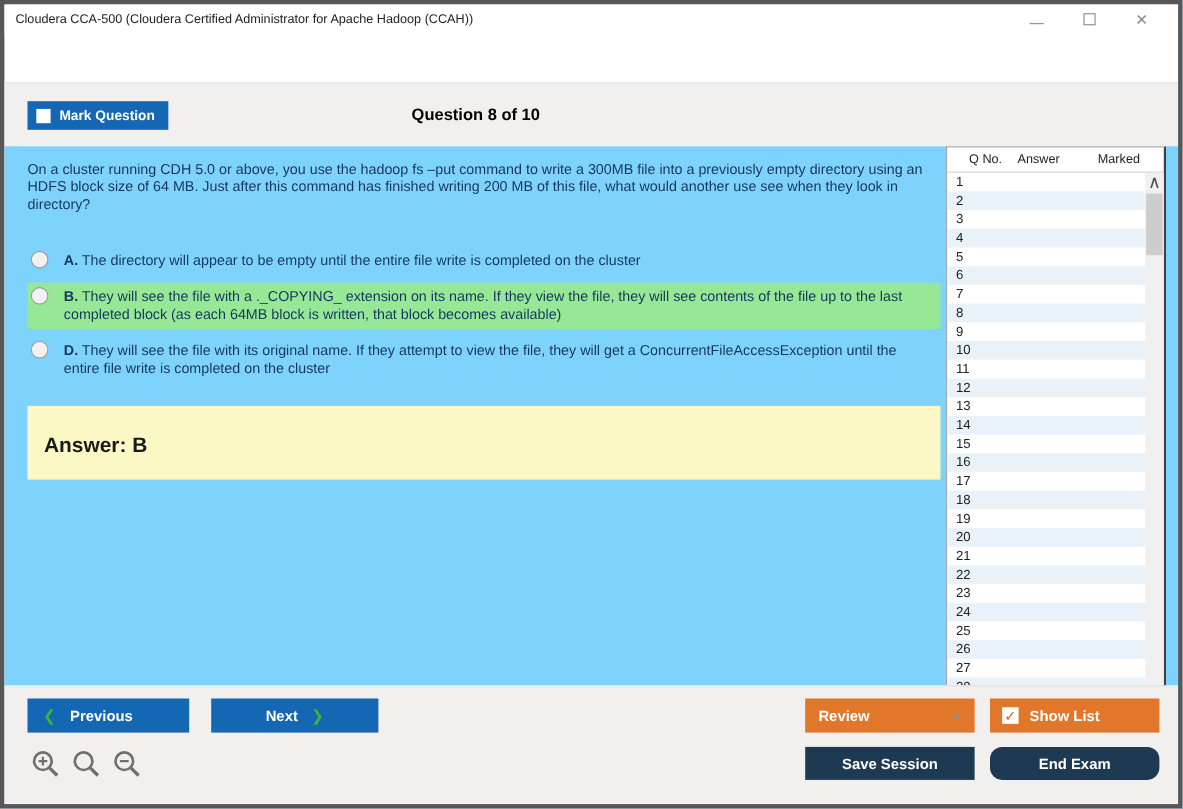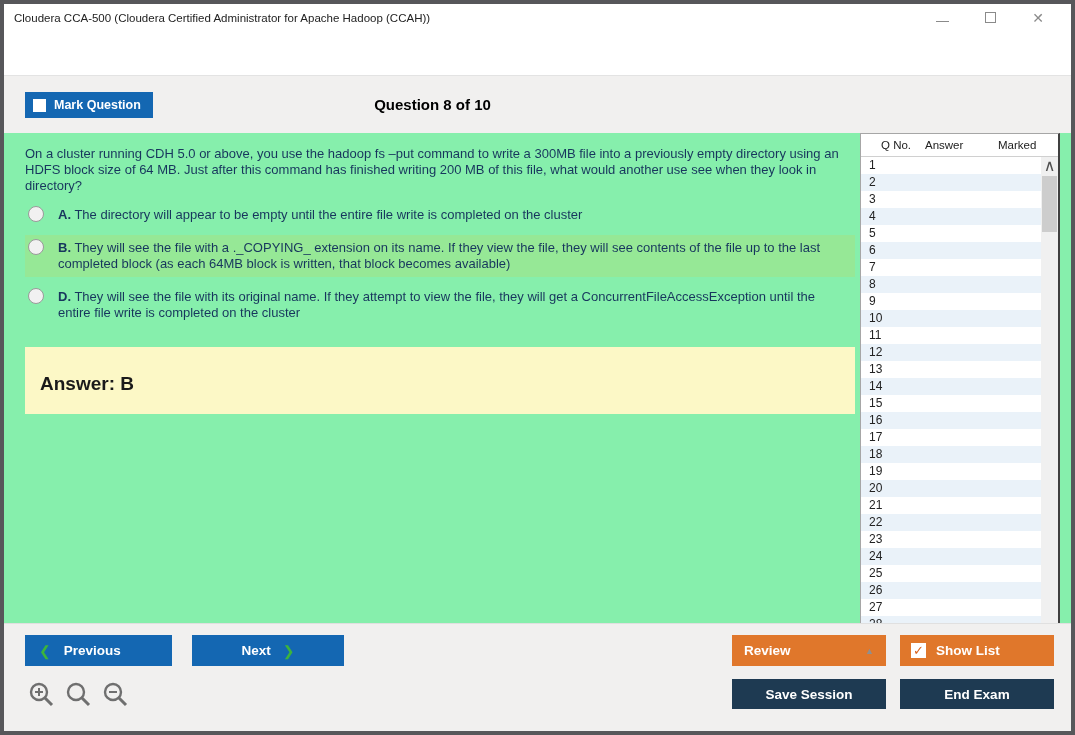--- a/index.html
+++ b/index.html
@@ -36,26 +36,26 @@
     background:#1467b2; color:#fff; display:flex; align-items:center;
     padding:0 12px 0 8px; gap:8px; font-size:12.5px; font-weight:bold; cursor:pointer;
   }
   .checkbox-empty { width:13px; height:13px; background:#fff; flex:0 0 auto; }
   .question-counter {
     position:absolute; left:0; right:210px; text-align:center;
     font-size:15px; font-weight:bold; color:#000;
   }
 
   
-  .main { flex:1 1 auto; display:flex; background:#86efac; position:relative; }
+  .main { flex:1 1 auto; display:flex; background:#7dd3fc; position:relative; }
   .question-area { flex:1 1 auto; padding:13px 26px 0 21px; }
   .question-text {
     font-size:13px; line-height:16px; color:#17365d; max-width:822px;
   }
-  .options { margin-top:8px; max-width:830px; }
+  .options { margin-top:30px; max-width:830px; }
   .option {
     position:relative; padding:5px 6px 5px 33px; margin-bottom:7px;
     font-size:13px; line-height:16px; color:#17365d; cursor:pointer;
   }
   .option.selected { background:#96e896; }
   .radio {
     position:absolute; left:3px; top:4px; width:16px; height:16px;
     border:1px solid #9a9a9a; border-radius:50%; background:#f1f1f1;
   }
   .option-letter { font-weight:bold; }
@@ -95,21 +95,21 @@
   .btn-blue { background:#1467b2; font-weight:bold; }
   .btn-orange { background:#e0772b; font-weight:600; }
   .btn-navy { background:#1e3a52; font-weight:600; height:30px; justify-content:center; }
   .chevron { color:#3cb43c; font-weight:bold; font-size:14px; }
   .previous-btn { left:21px; top:11px; width:147px; padding-left:14px; gap:13px; }
   .next-btn { left:188px; top:11px; width:152px; justify-content:center; gap:12px; }
   .show-answer-btn { left:561px; top:11px; width:154px; padding-left:11px; gap:10px; }
   .review-btn { left:728px; top:11px; width:154px; padding:0 12px; justify-content:space-between; }
   .show-list-btn { left:896px; top:11px; width:154px; padding-left:11px; gap:10px; }
   .save-session-btn { left:728px; top:55px; width:154px; }
-  .end-exam-btn { left:896px; top:55px; width:154px; }
+  .end-exam-btn { left:896px; top:55px; width:154px;border-radius:11px; }
   .checkbox-white { width:15px; height:15px; background:#fff; flex:0 0 auto; display:flex; align-items:center; justify-content:center; }
   .check-glyph { color:#d8611c; font-size:13px; font-weight:bold; line-height:1; }
   .triangle-up { color:#8f8f8f; font-size:9px; }
 
   .zoom-tools { position:absolute; left:24px; top:57px; display:flex; gap:10px; }
   .zoom-icon { cursor:pointer; }
 </style>
 </head>
 <body>
 

